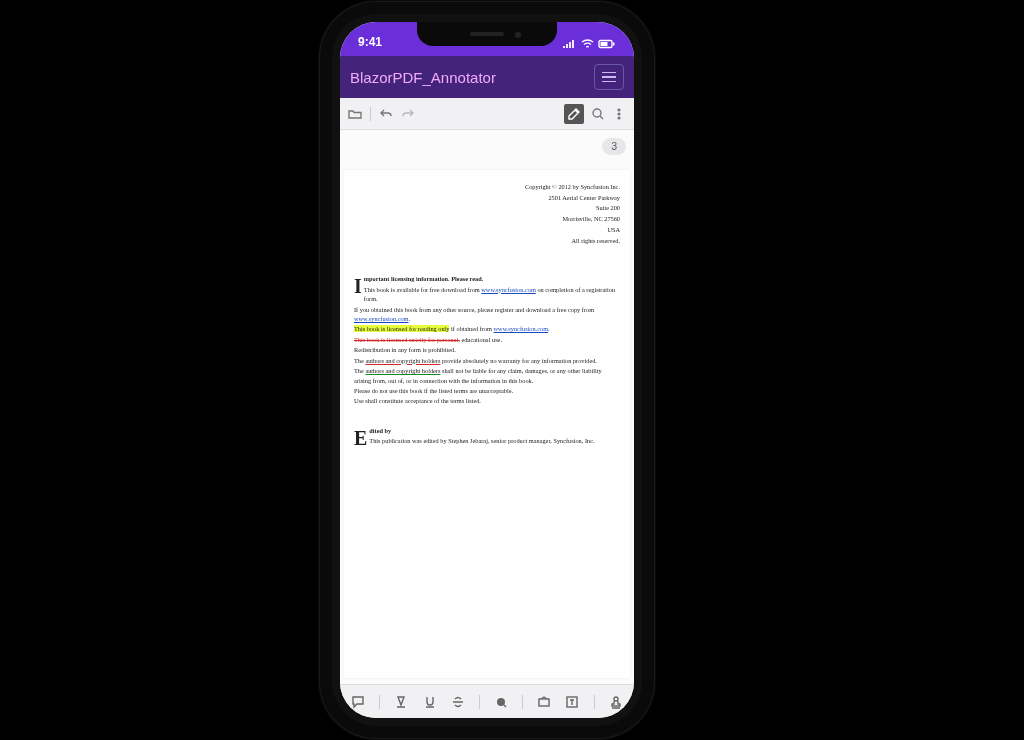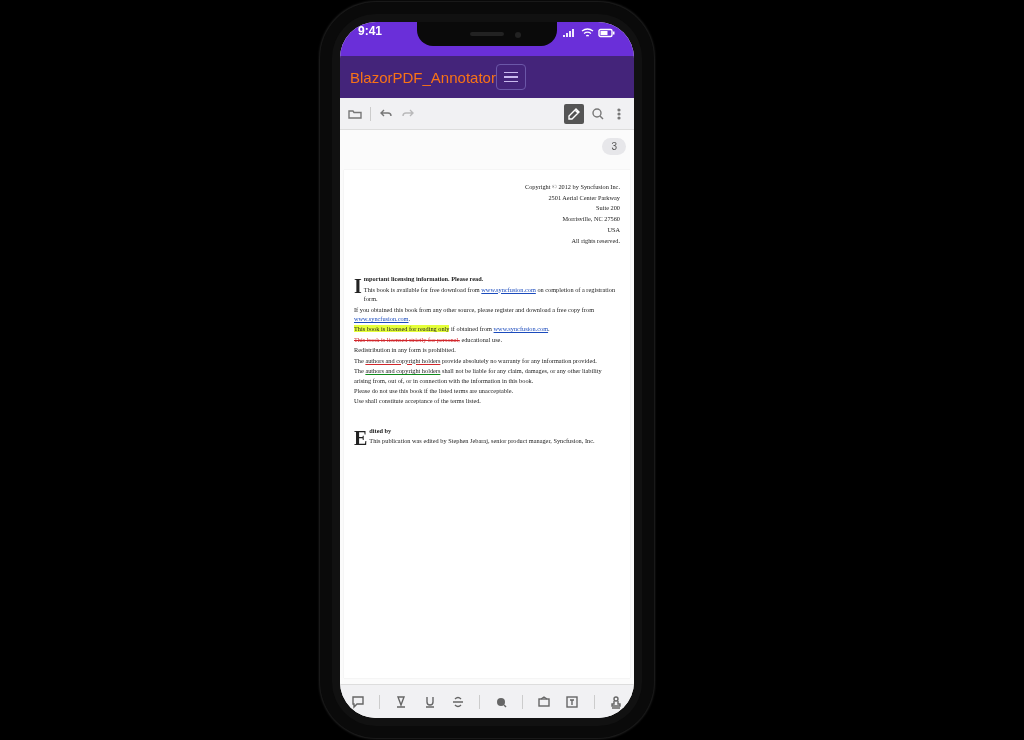--- a/index.html
+++ b/index.html
@@ -13,26 +13,26 @@
     border-radius:36px; overflow:hidden; background:#fff;
   }
   .notch {
     position:absolute; top:0; left:50%; transform:translateX(-50%);
     width:140px; height:24px; background:#0a0a0a; border-radius:0 0 16px 16px; z-index:50;
   }
   .notch::after{content:"";position:absolute;right:36px;top:10px;width:6px;height:6px;border-radius:50%;background:#222;}
   .notch::before{content:"";position:absolute;left:50%;top:10px;transform:translateX(-50%);width:34px;height:4px;border-radius:2px;background:#222;}
   .status {
     height:34px; background:#6a2fd9; color:#fff; display:flex; align-items:flex-end;
-    justify-content:space-between; padding:0 18px 18px; font-size:12px; font-weight:600;
+    justify-content:space-between; padding:0 18px 7px; font-size:12px; font-weight:600;
   }
   .status .right { display:flex; gap:4px; align-items:center; }
   .header {
-    height:42px; background:#44247a; color:#f97316; display:flex; align-items:center;
-    justify-content:flex-start; padding:0 10px; font-size:15px;
+    height:42px; background:#44247a; color:#f0abfc; display:flex; align-items:center;
+    justify-content:space-between; padding:0 10px; font-size:15px;
   }
   .menu-btn {
     width:30px; height:26px; border:1px solid #6b57a8; border-radius:4px;
     display:flex; flex-direction:column; justify-content:center; gap:3px; align-items:center;
   }
   .menu-btn span { width:14px; height:1.5px; background:#c9b9ef; }
   .toolbar {
     height:32px; background:#f1f1f3; border-bottom:1px solid #ddd; display:flex;
     align-items:center; padding:0 8px; gap:3px;
   }

